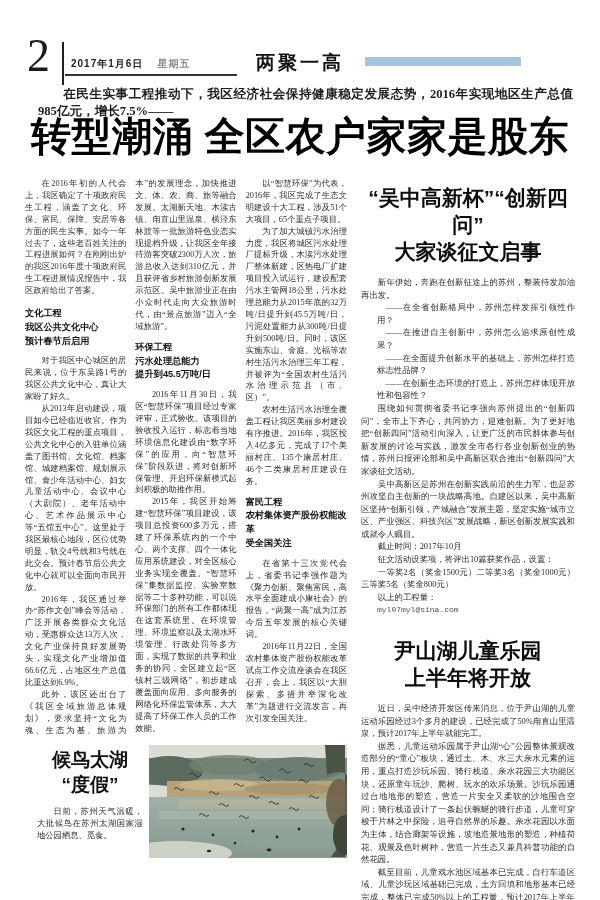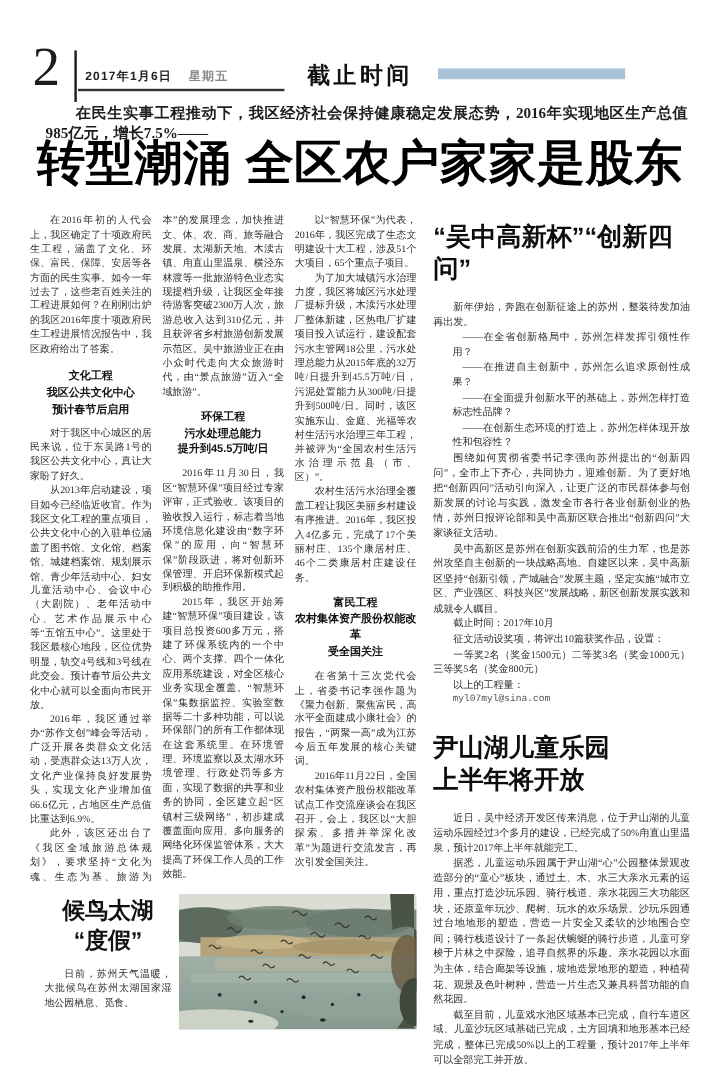--- a/index.html
+++ b/index.html
@@ -28,57 +28,57 @@
   .main-row { position:absolute; left:25px; top:178px; width:550px; height:690px; display:flex; }
   .main-left { width:322px; margin-right:9px; }
   .article-flow {
     height:563px; overflow:hidden;
     column-count:3; column-gap:9px; column-fill:auto;
     font-size:8.3px; line-height:11.9px; text-align:justify; color:#2b2b2b;
   }
   .intro-p { text-indent:2em; margin-bottom:10px; color:#333; }
   .body-p { text-indent:2em; }
   .sec-head {
-    text-align:center; font-weight:bold; font-family:"Liberation Sans",sans-serif;
+    text-align:left; font-weight:bold; font-family:"Liberation Sans",sans-serif;
     font-size:9.2px; line-height:13.8px; color:#111; margin:8px 0 7px 0;
     break-inside:avoid;
   }
 
   
   .photo-row { margin-top:4px; display:flex; height:118px;margin-left:12px; }
   .photo-side { width:114px; padding-right:6px; }
   .photo-title { text-align:center; font-size:19px; line-height:25px; font-weight:900; font-family:"Liberation Sans",sans-serif; color:#111; margin-top:2px; }
   .photo-caption { margin-top:9px; font-size:8.3px; line-height:11.8px; text-align:justify; text-indent:2em; color:#2b2b2b; }
   .photo-frame { width:202px; height:113px; overflow:hidden; }
   .photo-frame svg { display:block; }
 
   
   .sidebar { flex:1; padding-left:5px; }
   .sb-article { margin-bottom:0; }
-  .sb-title { font-size:21px; line-height:27px; font-weight:900; font-family:"Liberation Sans",sans-serif; color:#0d0d0d; }
+  .sb-title { text-align:center; font-size:21px; line-height:27px; font-weight:900; font-family:"Liberation Sans",sans-serif; color:#0d0d0d; }
   .sb-body { margin-top:12px; font-size:8.4px; line-height:12.6px; color:#2b2b2b; }
   .sb-p { text-align:justify; text-indent:2em; }
   .sb-p.dash { text-indent:1em;margin-left:16px; }
   .sb-p.email { color:#555; font-family:"Liberation Mono",monospace; font-size:8px; }
   .art-gap-1 { height:20px; }
   #sb-article-0 .sb-title { margin-top:6px; }
 </style>
 </head>
 <body>
 
 <div class="page">
 
   <div class="masthead">
     <div class="page-num">2</div>
     <div class="vrule"></div>
     <div class="dateline">
       <span>2017年1月6日</span><span class="weekday">星期五</span>
     </div>
     <div class="date-rule"></div>
-    <div class="section-title">截止时间</div>
+    <div class="section-title">两聚一高</div>
     <div class="accent-bar" style="background: rgb(169, 195, 218);"></div>
   </div>
 
   <div class="kicker">在民生实事工程推动下，我区经济社会保持健康稳定发展态势，2016年实现地区生产总值985亿元，增长7.5%——</div>
   <div class="headline">转型潮涌 全区农户家家是股东</div>
 
   <div class="main-row">
 
     <div class="main-left">
       <div class="article-flow" id="article-flow">
@@ -173,20 +173,21 @@
             </g>
           </svg>
         </div>
       </div>
     </div>
 
     <div class="sidebar">
       <div class="sb-article" id="sb-article-0">
         <div class="sb-title">
             <div>“吴中高新杯”“创新四问”</div>
+            <div>大家谈征文启事</div>
           </div>
         <div class="sb-body">
             <p class="sb-p">新年伊始，奔跑在创新征途上的苏州，整装待发加油再出发。</p>
             <p class="sb-p dash">——在全省创新格局中，苏州怎样发挥引领性作用？</p>
             <p class="sb-p dash">——在推进自主创新中，苏州怎么追求原创性成果？</p>
             <p class="sb-p dash">——在全面提升创新水平的基础上，苏州怎样打造标志性品牌？</p>
             <p class="sb-p dash">——在创新生态环境的打造上，苏州怎样体现开放性和包容性？</p>
             <p class="sb-p">围绕如何贯彻省委书记李强向苏州提出的“创新四问”，全市上下齐心，共同协力，迎难创新。为了更好地把“创新四问”活动引向深入，让更广泛的市民群体参与创新发展的讨论与实践，激发全市各行各业创新创业的热情，苏州日报评论部和吴中高新区联合推出“创新四问”大家谈征文活动。</p>
             <p class="sb-p">吴中高新区是苏州在创新实践前沿的生力军，也是苏州攻坚自主创新的一块战略高地。自建区以来，吴中高新区坚持“创新引领，产城融合”发展主题，坚定实施“城市立区、产业强区、科技兴区”发展战略，新区创新发展实践和成就令人瞩目。</p>
             <p class="sb-p">截止时间：2017年10月</p>

